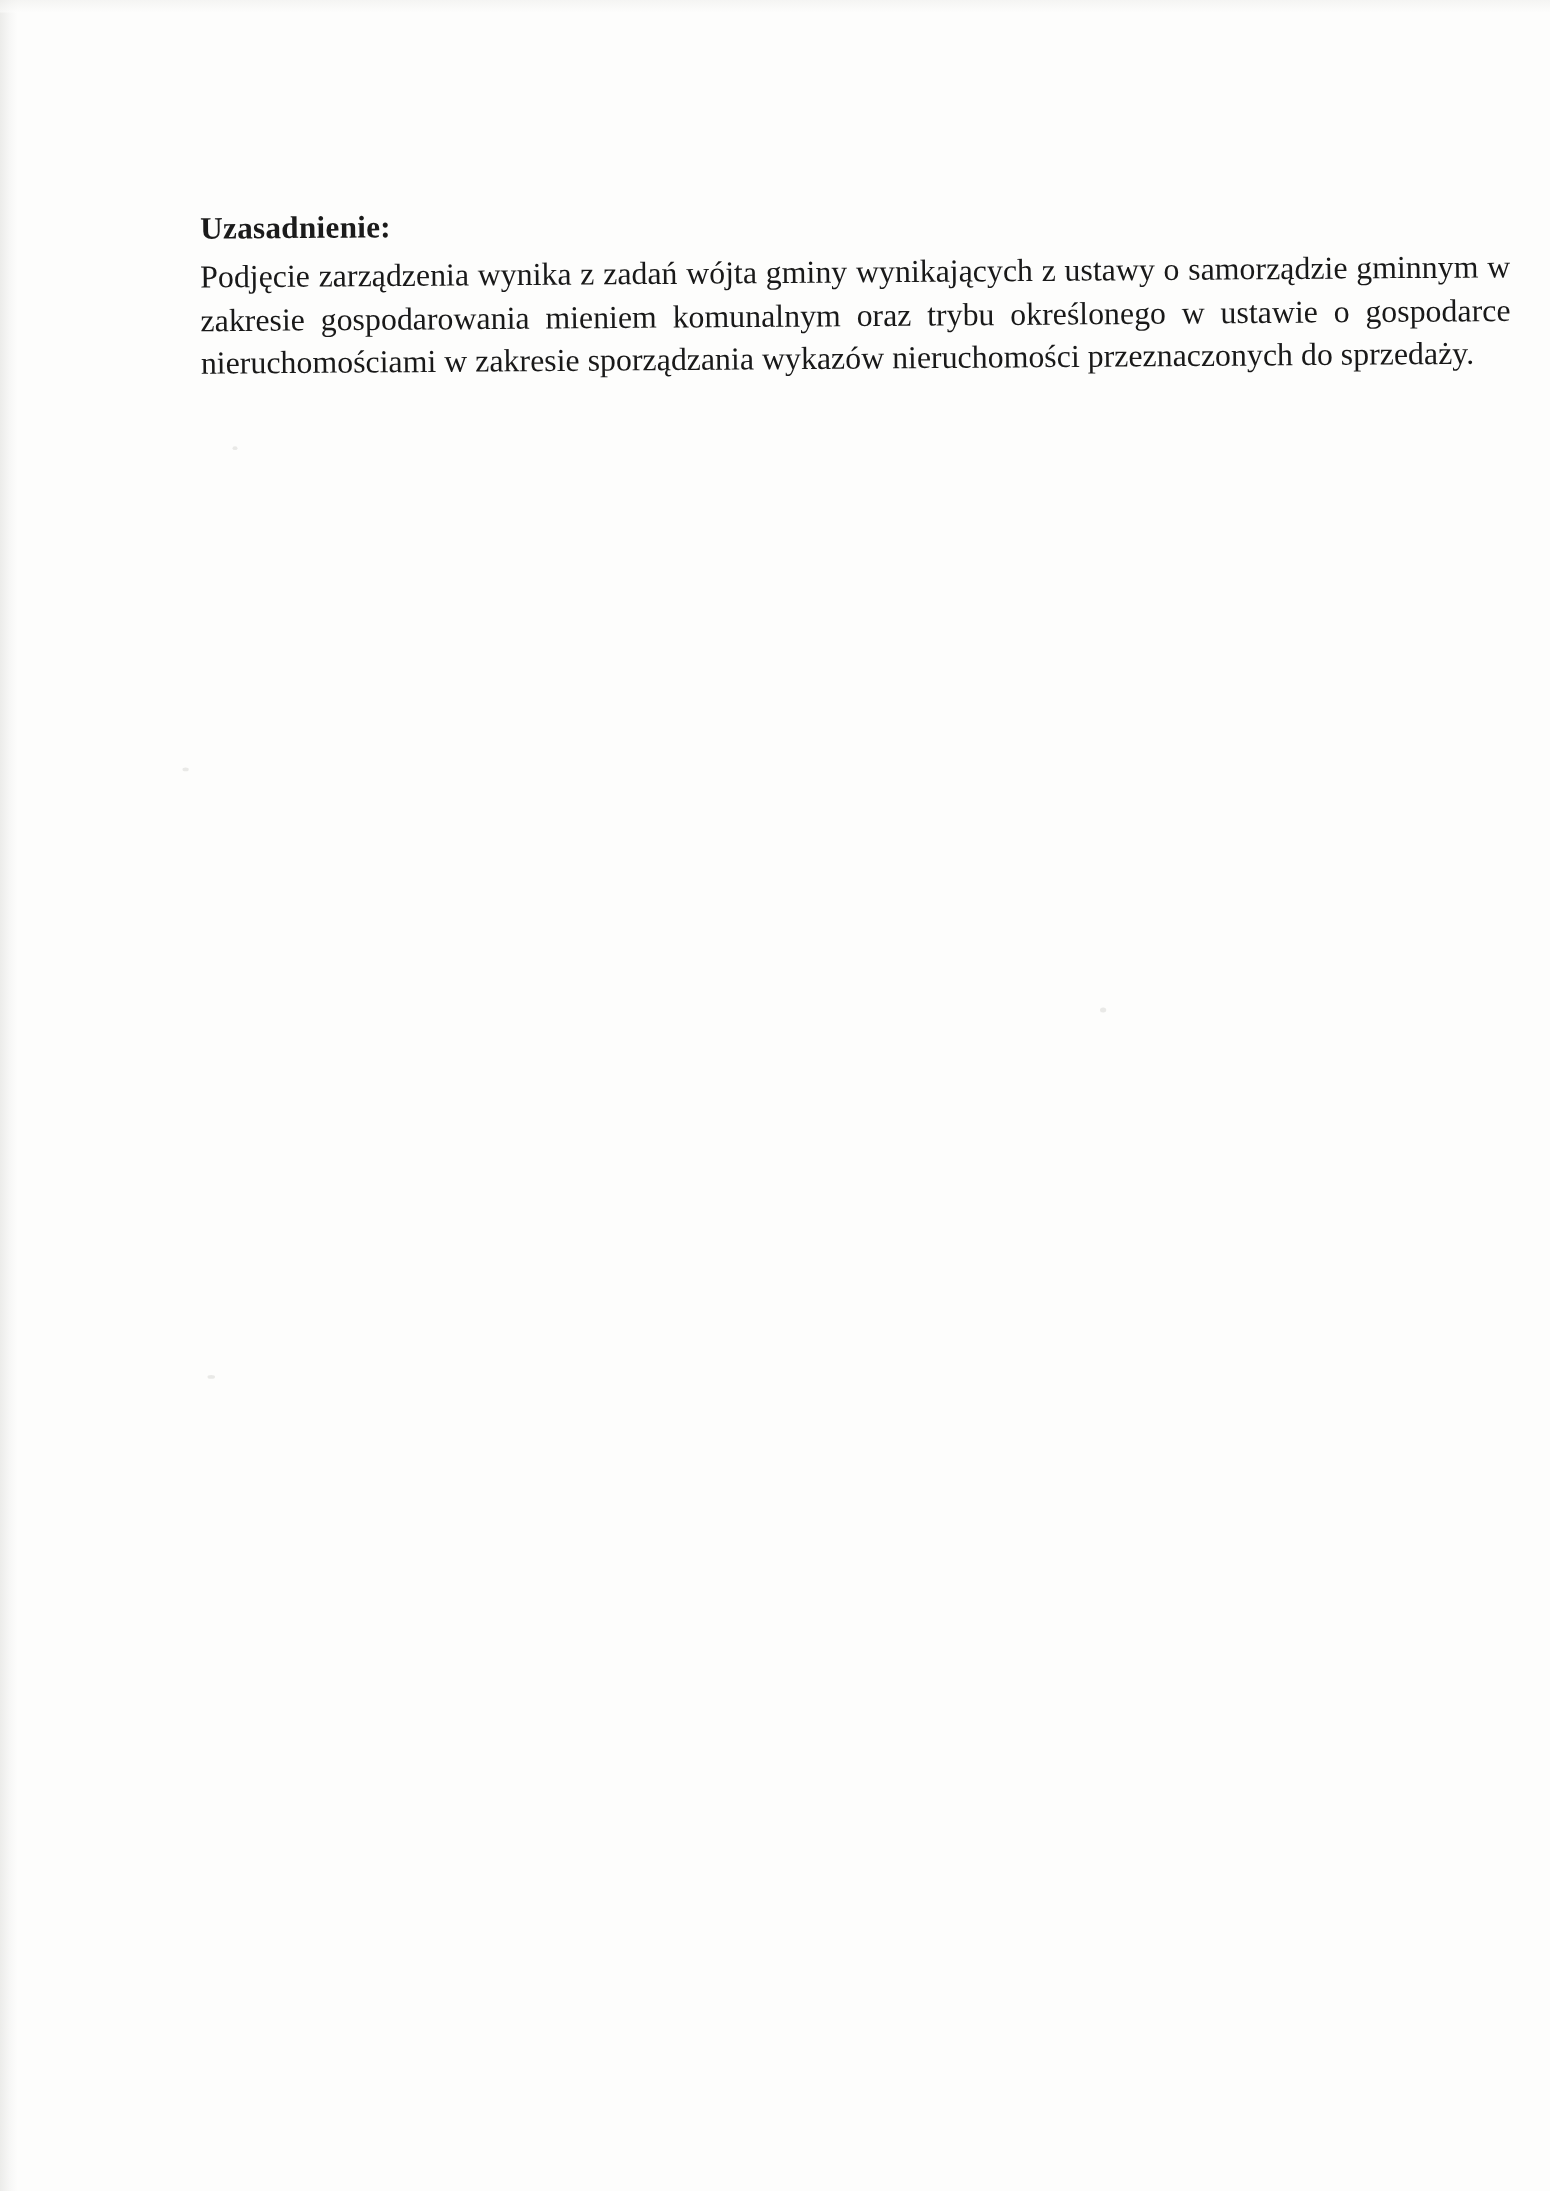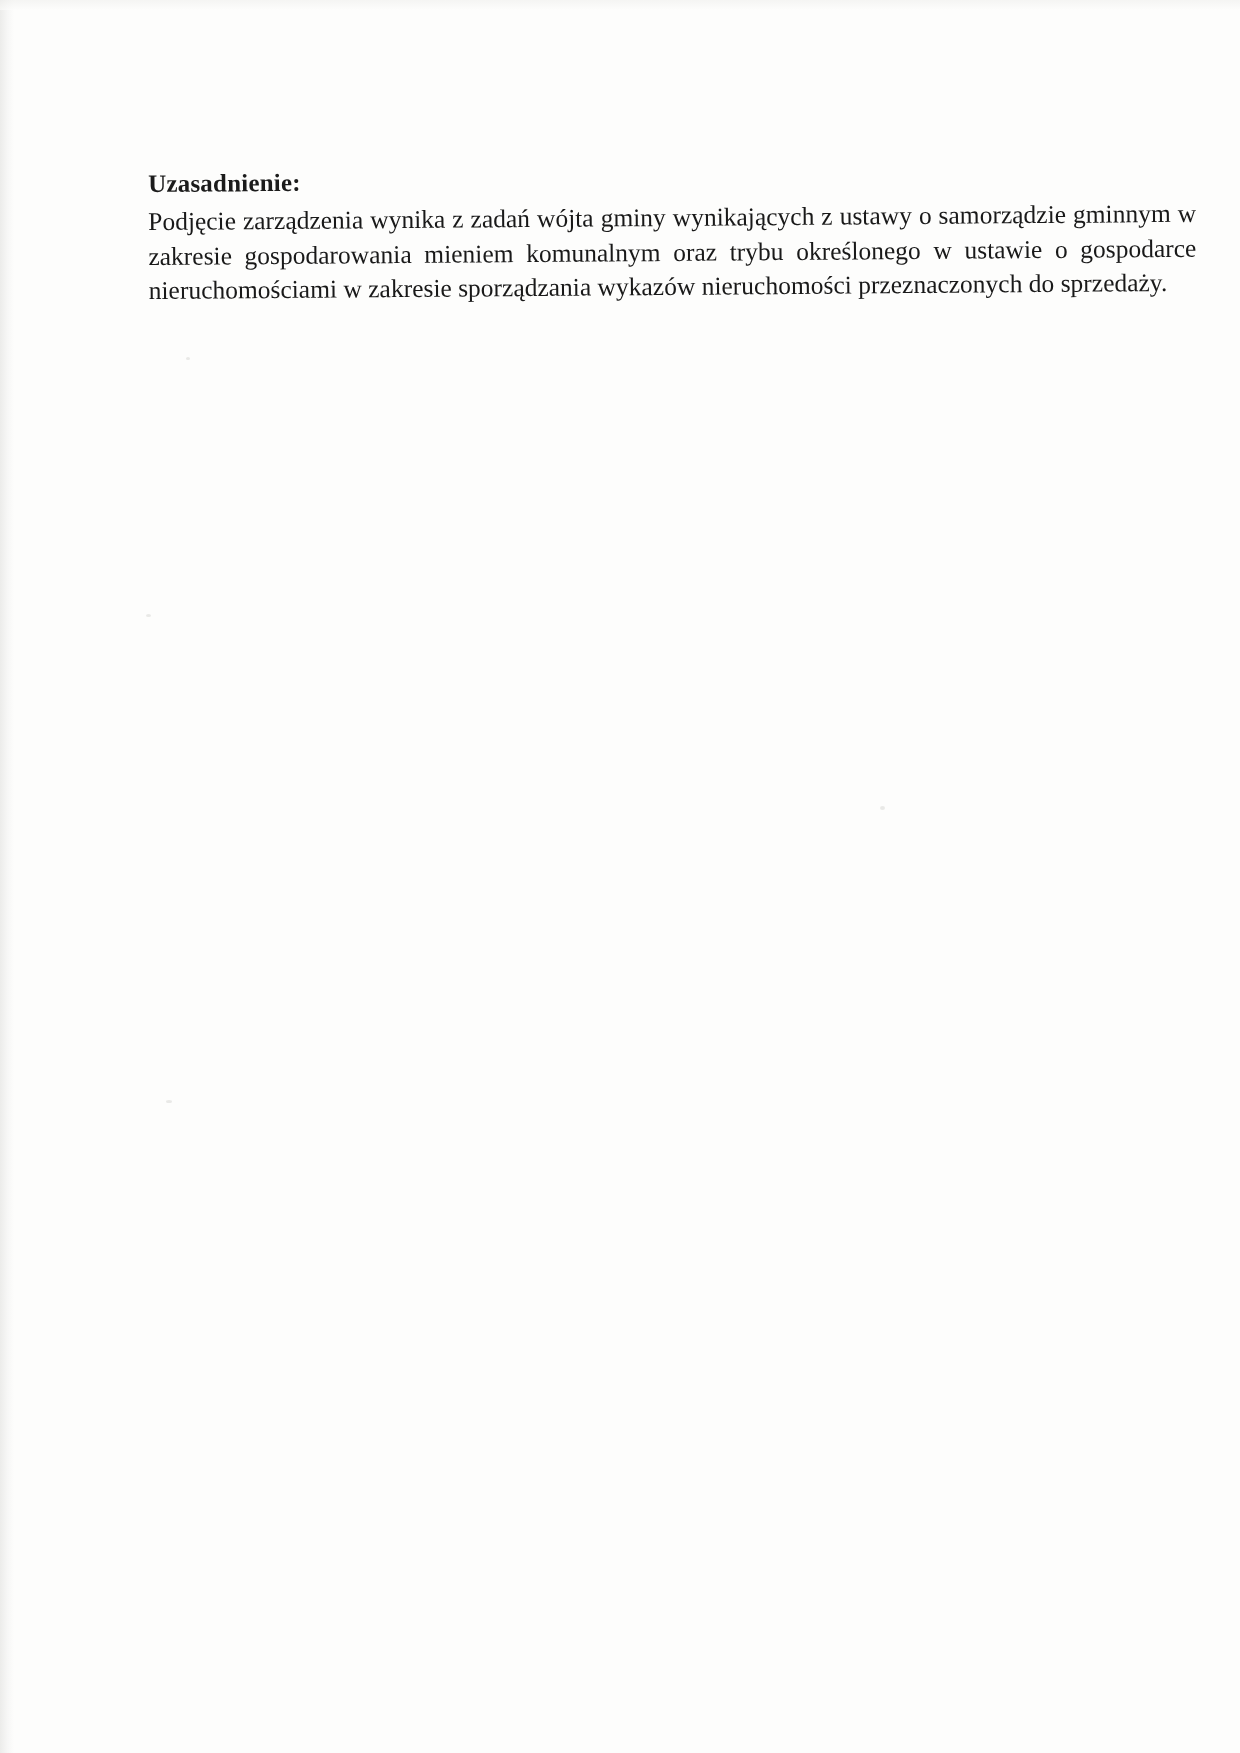--- a/index.html
+++ b/index.html
@@ -38,21 +38,21 @@
     top: 0;
     left: 0;
     width: 100%;
     height: 10px;
     background: linear-gradient(to bottom, #efefed 0%, #fdfdfc 100%);
     opacity: 0.6;
   }
 
   .content {
     position: absolute;
-    left: 148px;
+    left: 160px;
     top: 168px;
     width: 1050px;
   }
 
   .heading {
     font-size: 25px;
     line-height: 1.25;
     letter-spacing: 0.2px;
     margin: 0 0 6px 0;
     color: #1b1b1b;

